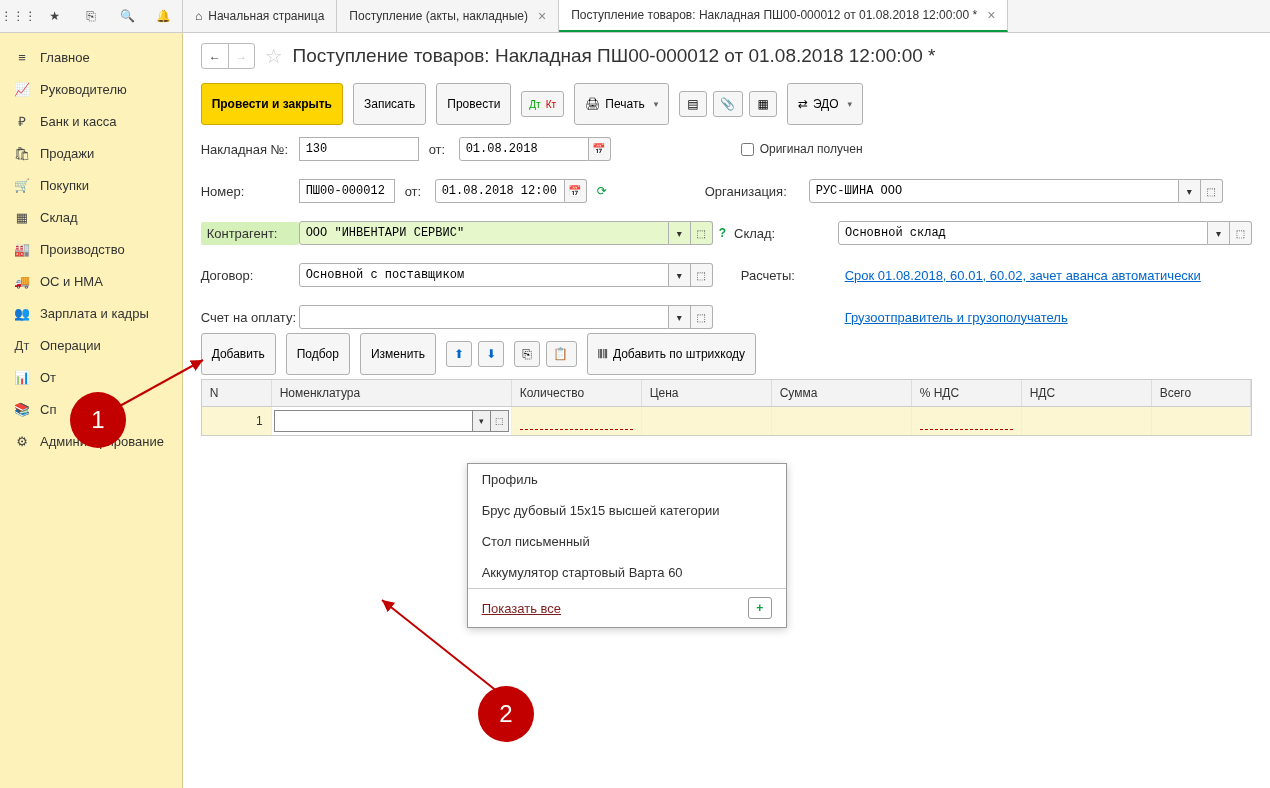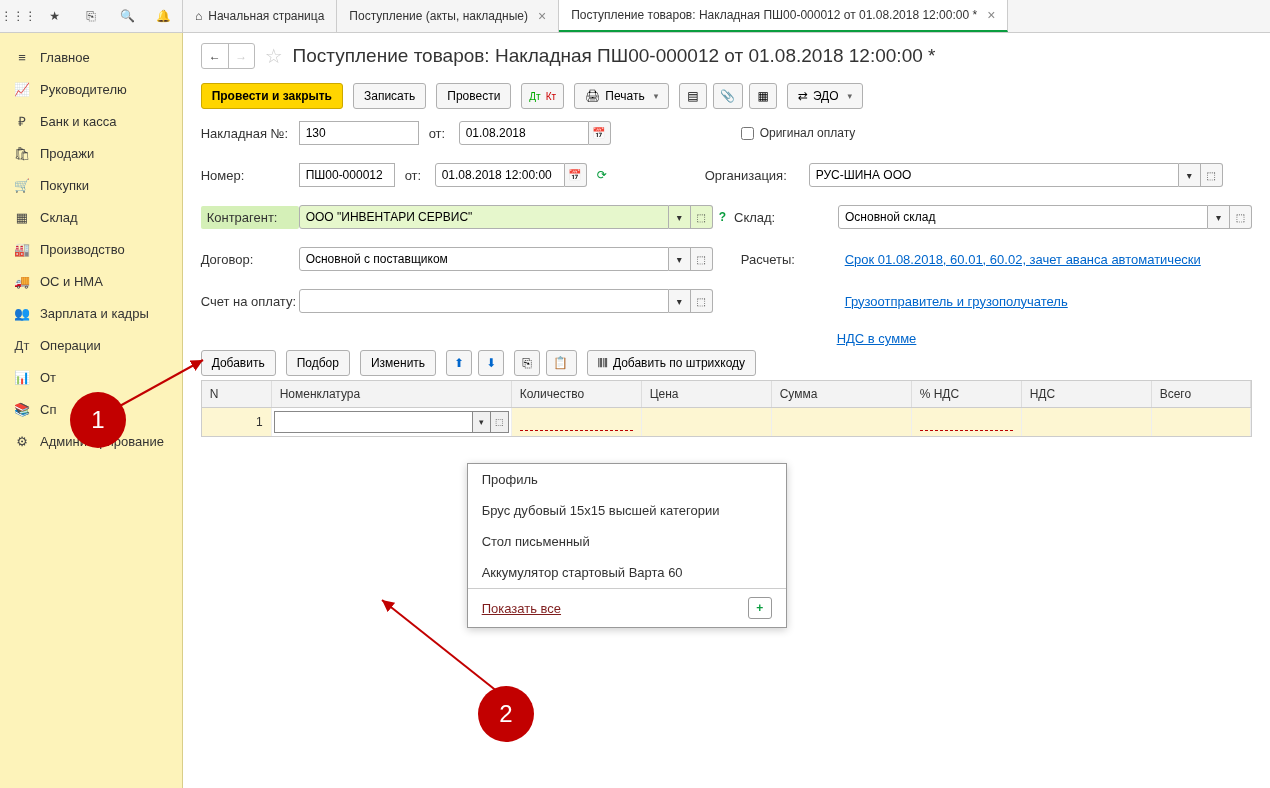--- a/index.html
+++ b/index.html
@@ -24,32 +24,32 @@
 
 
 .doc-header { display: flex; align-items: center; gap: 10px; margin-bottom: 14px; }
 .nav-btns { display: flex; border: 1px solid #bbb; border-radius: 3px; }
 .nav-btn { width: 26px; height: 24px; display: flex; align-items: center; justify-content: center; cursor: pointer; }
 .nav-btn + .nav-btn { border-left: 1px solid #bbb; }
 .h-title { font-size: 19px; font-weight: normal; }
 
 
 .toolbar { display: flex; align-items: center; gap: 10px; margin-bottom: 12px; }
-.btn { border: 1px solid #b0b0b0; border-radius: 3px; padding: 4px 10px; background: #f6f6f6; cursor: pointer; font-size: 12px; display: inline-flex; align-items: center; gap: 5px; height: 26px; }
+.btn { border: 1px solid #b0b0b0; border-radius: 3px; padding: 20px 10px; background: #f6f6f6; cursor: pointer; font-size: 12px; display: inline-flex; align-items: center; gap: 5px; height: 26px; }
 .btn.primary { background: #ffd500; border-color: #cca800; font-weight: bold; }
 .btn.icn { padding: 4px 7px; }
 .btn-group { display: flex; gap: 6px; }
 .drop::after { content: "▾"; margin-left: 4px; font-size: 9px; color: #666; }
 
 
 .form { display: flex; flex-direction: column; gap: 18px; margin-bottom: 4px; }
 .frow { display: flex; align-items: center; }
 .frow .lbl { width: 98px; font-size: 13px; }
 .frow .lbl.hl { background: #d5f0b8; padding: 4px 6px; border-radius: 2px; }
-.inp { border: 1px solid #b0b0b0; height: 24px; padding: 2px 6px; font-size: 12px; background: #fff; }
+.inp { border: 1px solid #b0b0b0; height: 24px; padding: 2px 6px; font-size: 12px; background: #fff; font-family: Liberation Mono, monospace; }
 .inp-grp { display: flex; }
 .inp-grp .inp { border-radius: 0; }
 .inp-grp .inp:first-child { border-top-left-radius: 3px; border-bottom-left-radius: 3px; }
 .inp-grp .side-btn { width: 22px; height: 24px; border: 1px solid #b0b0b0; border-left: none; background: #f6f6f6; display: flex; align-items: center; justify-content: center; cursor: pointer; font-size: 10px; }
 .inp-grp .side-btn:last-child { border-top-right-radius: 3px; border-bottom-right-radius: 3px; }
 .inp.hl { background: #e6f7cc; }
 .right-col { margin-left: 30px; display: flex; align-items: center; gap: 10px; }
 .right-col .lbl { width: 94px; }
 .link { color: #0066cc; text-decoration: underline; cursor: pointer; font-size: 13px; }
 .chk { display: flex; align-items: center; gap: 6px; }
@@ -208,21 +208,21 @@
         <span class="lbl" style="width:30px;margin-left:10px">от:</span>
         <div class="inp-grp">
           <input class="inp" style="width: 130px;" value="01.08.2018">
           <div class="side-btn">
               <span class="ic-cal"></span>
             </div>
         </div>
         <div class="right-col" style="margin-left:130px">
           <label class="chk">
             <input type="checkbox" style="">
-            <span>Оригинал оплату</span>
+            <span>Оригинал получен</span>
           </label>
         </div>
       </div>
 
       <div class="frow">
         <span class="lbl">Номер:</span>
         <input class="inp" style="width: 96px;" value="ПШ00-000012">
         <span class="lbl" style="width:30px;margin-left:10px">от:</span>
         <div class="inp-grp">
           <input class="inp" style="width: 130px;" value="01.08.2018 12:00:00">
@@ -288,24 +288,20 @@
           <div class="side-btn">
               <span class="ic-ext"></span>
             </div>
         </div>
         <div class="right-col" style="margin-left:28px">
           <span class="lbl"></span>
           <span class="link">Грузоотправитель и грузополучатель</span>
         </div>
       </div>
 
-      <div class="frow">
-        <span style="margin-left:636px"></span>
-        <span class="link">НДС в сумме</span>
-      </div>
     </div>
 
     <div class="tbl-toolbar">
       <button class="btn">Добавить</button>
       <button class="btn">Подбор</button>
       <button class="btn">Изменить</button>
       <div class="btn-group">
         <button class="btn icn">
             <span style="color:#06c">⬆</span>
           </button>

